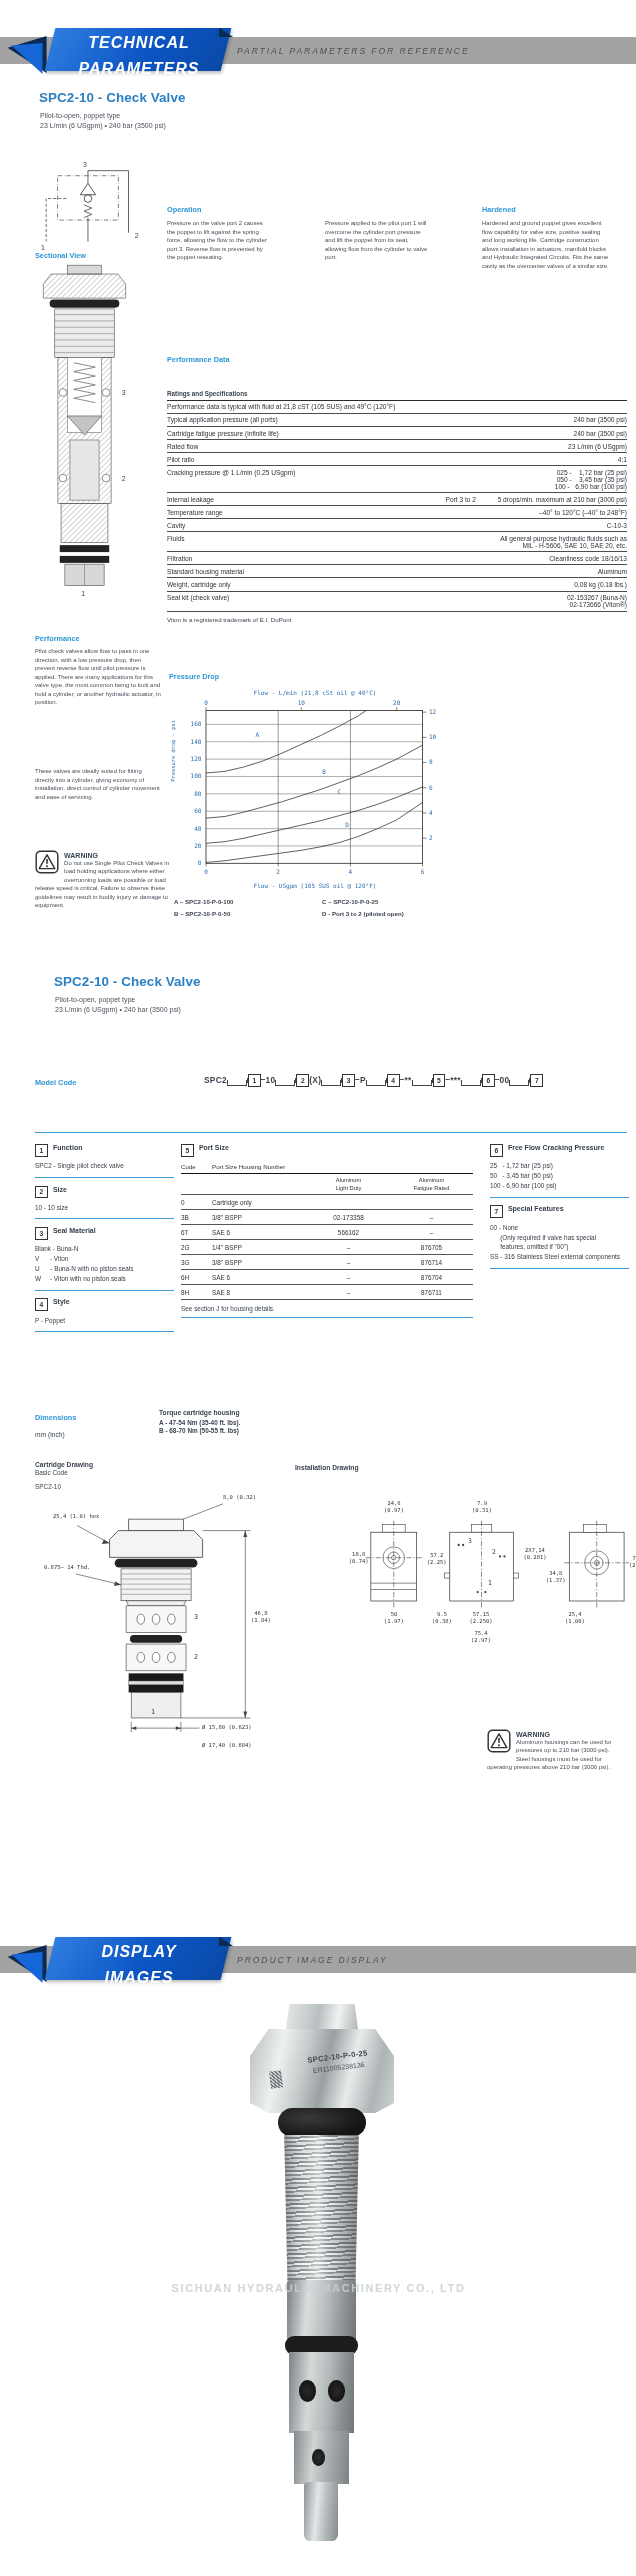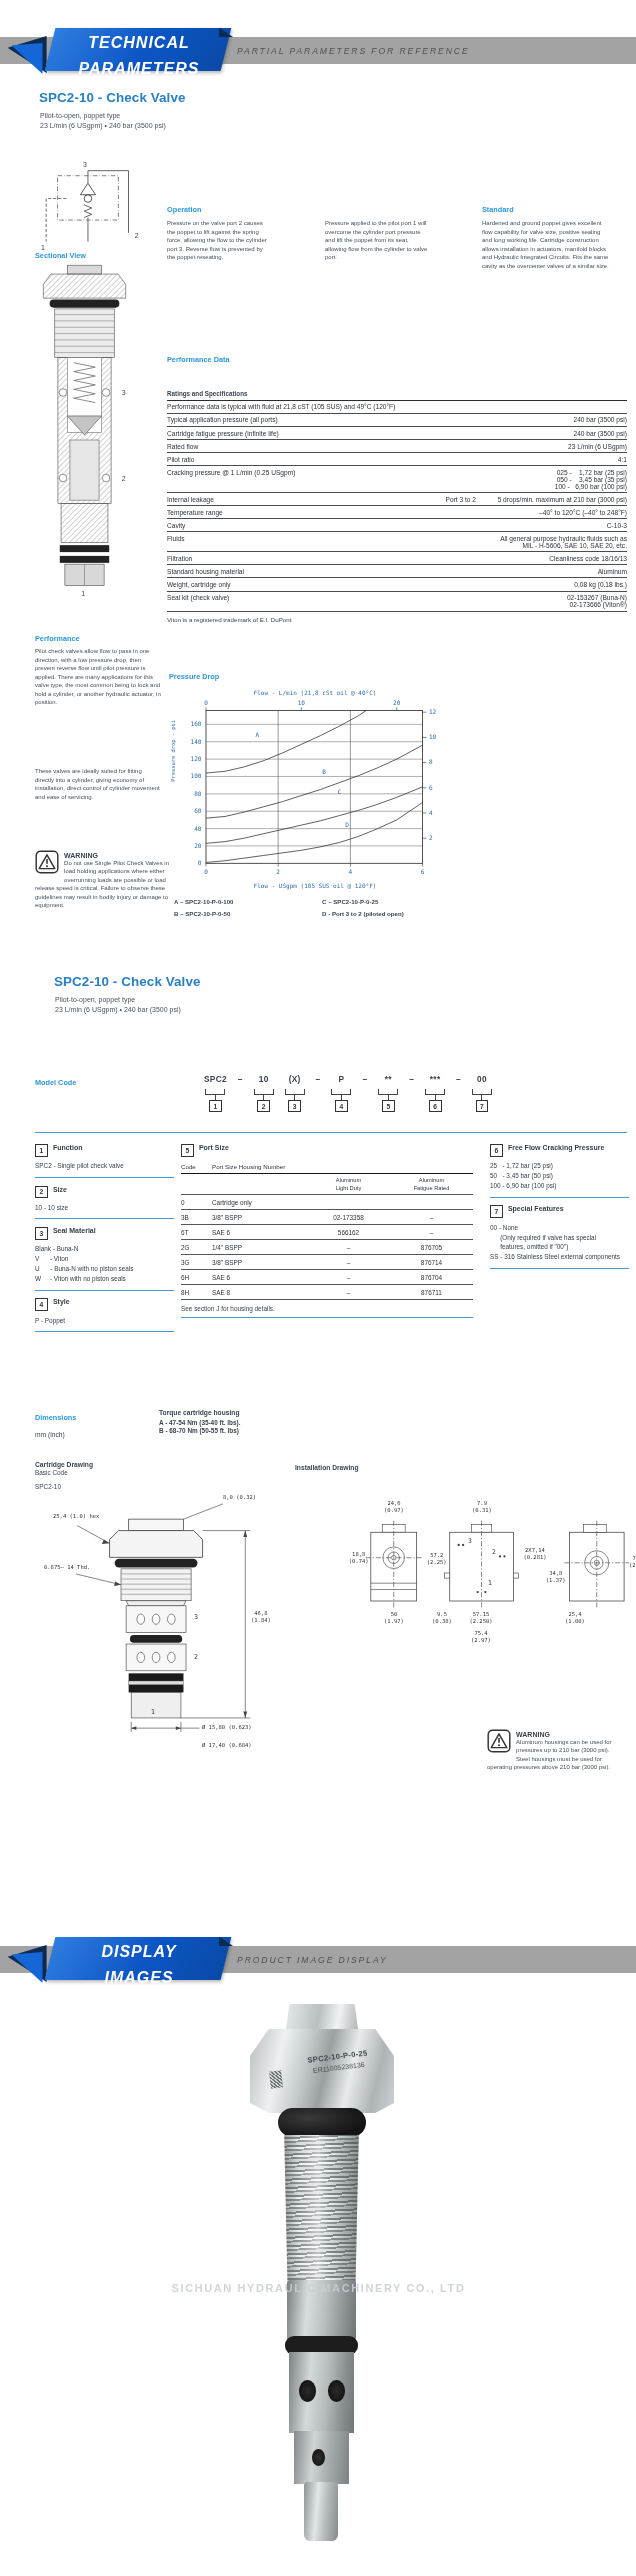--- a/index.html
+++ b/index.html
@@ -30,21 +30,21 @@
   
   .warn-title{font-weight:bold;font-size:7px;color:#3a4450;padding-top:1.9px}
   .warn-ic{float:left;margin:0 5.1px 1.9px 0}
   
   .tk{font-family:"DejaVu Sans Mono",monospace;font-size:9.5px;fill:#2f6fae}
   .ax{font-family:"DejaVu Sans Mono",monospace;font-size:6px;color:#2f6fae;text-align:center}
   .vlabel{position:absolute;writing-mode:vertical-rl;transform:rotate(180deg);font-family:"DejaVu Sans Mono",monospace;font-size:5.4px;color:#2f6fae}
   .lgd{font-size:6.1px;font-weight:bold;color:#3a4450;line-height:1.9}
   
   .mc-row{display:flex;justify-content:space-between;align-items:flex-start;width:288px}
-  .mc-col{display:flex;flex-direction:column;align-items:center}
+  .mc-col{display:flex;flex-direction:row;align-items:center}
   .mc-seg{font-size:8.3px;font-weight:bold;color:#39434e;letter-spacing:0.3px;white-space:nowrap}
   .brk{width:18px;height:5.1px;border:1px solid #444;border-top:none;margin-top:4.5px}
   .stem{width:1px;height:5.1px;background:#444}
   .nbox{width:10.8px;height:10.8px;border:1px solid #333;display:flex;align-items:center;justify-content:center;font-size:6.7px;font-weight:bold;color:#333;background:#fff;flex:0 0 auto}
   .brule{border-top:1.6px solid #3f9ad6}
   
   .opt-title{display:flex;gap:5.1px;align-items:flex-start;font-weight:bold;font-size:7px;color:#343e48;margin-bottom:4.5px}
   .opt-line{font-size:6.4px;color:#343e48;line-height:1.55;padding-left:19px;text-indent:-19px}
   .opt-rule{border-bottom:1.6px solid #3f9ad6;margin:5.7px 0 7.6px}
   .gtable{display:grid;grid-template-columns:31px 95px 83px 83px;font-size:6.4px;color:#2d333b;width:292px}
@@ -94,21 +94,21 @@
       <line x1="20" y1="64" x2="20" y2="132" stroke="#444" stroke-width="1.2" stroke-dasharray="5 3"></line>
       <text x="12" y="146" font-size="11" fill="#3a4450">1</text>
       <text x="160" y="127" font-size="11" fill="#3a4450">2</text>
       <text x="78" y="14" font-size="11" fill="#3a4450">3</text>
     </svg>
   </div>
 
   <div class="abs h-blue" style="left:167px;top:205px">Operation</div>
   <div class="abs body-t" style="left:167px;top:219px;width:101px">Pressure on the valve port 2 causes the poppet to lift against the spring force, allowing the flow to the cylinder port 3. Reverse flow is prevented by the poppet reseating.</div>
   <div class="abs body-t" style="left:325px;top:219px;width:103px">Pressure applied to the pilot port 1 will overcome the cylinder port pressure and lift the poppet from its seat, allowing flow from the cylinder to valve port.</div>
-  <div class="abs h-blue" style="left:482px;top:205px">Standard</div>
+  <div class="abs h-blue" style="left:482px;top:205px">Hardened</div>
   <div class="abs body-t" style="left:482px;top:219px;width:127px">Hardened and ground poppet gives excellent flow capability for valve size, positive sealing and long working life. Cartridge construction allows installation in actuators, manifold blocks and Hydraulic Integrated Circuits. Fits the same cavity as the  overcenter valves of a similar size.</div>
 
   <div class="abs h-blue" style="left:35px;top:251px">Sectional View</div>
   <div class="abs" style="left:37px;top:262px;width:95px;height:337px">
     <svg width="95" height="337" viewBox="0 0 150 530">
       <defs>
         <pattern id="hatch" width="6" height="6" patternTransform="rotate(45)" patternUnits="userSpaceOnUse">
           <line x1="0" y1="0" x2="0" y2="6" stroke="#9a9a9a" stroke-width="1.4"></line>
         </pattern>
       </defs>

